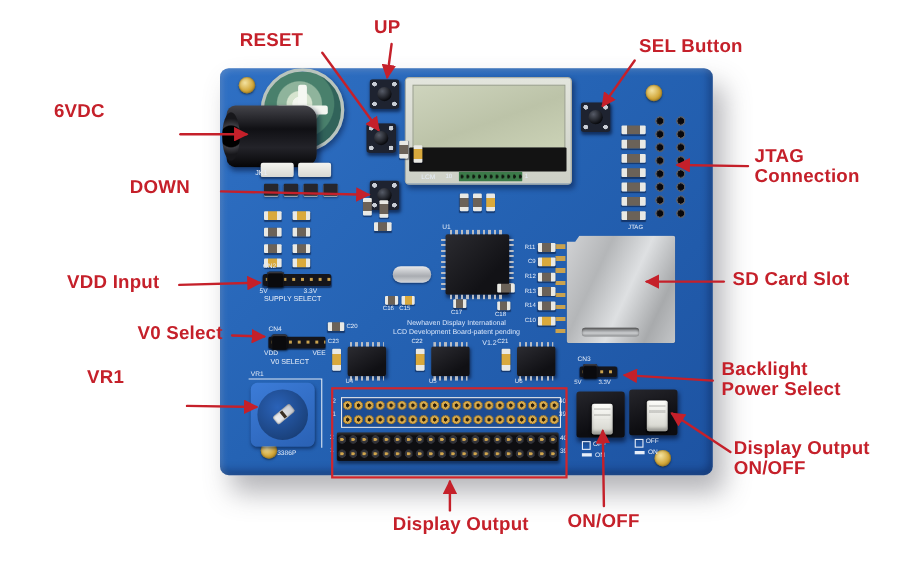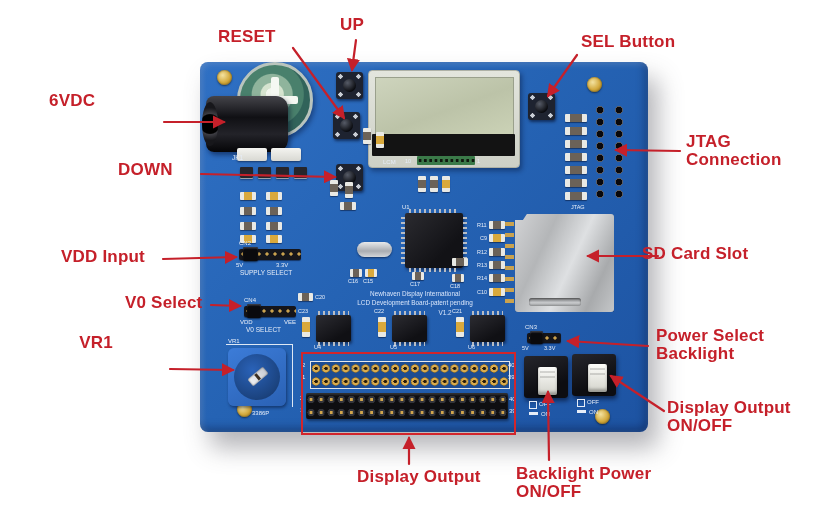--- a/index.html
+++ b/index.html
@@ -313,42 +313,41 @@
 <div class="ann" style="left:118px;top:161px">
     <span>DOWN</span>
   </div>
 <div class="ann" style="left:686px;top:133px">
     <span>JTAG</span>
     <span>Connection</span>
   </div>
 <div class="ann" style="left:61px;top:248px">
     <span>VDD Input</span>
   </div>
-<div class="ann" style="left:642px;top:245px">
+<div class="ann" style="left:666px;top:245px">
     <span>SD Card Slot</span>
   </div>
 <div class="ann" style="left:125px;top:294px">
     <span>V0 Select</span>
   </div>
 <div class="ann center" style="left:24px;top:334px;width:144px">
     <span>VR1</span>
   </div>
 <div class="ann" style="left:656px;top:327px">
+    <span>Backlight</span>
     <span>Power Select</span>
-    <span>Backlight</span>
   </div>
 <div class="ann" style="left:667px;top:399px">
     <span>Display Output</span>
     <span>ON/OFF</span>
   </div>
 <div class="ann" style="left:357px;top:468px">
     <span>Display Output</span>
   </div>
 <div class="ann" style="left:516px;top:465px">
-    <span>Backlight Power</span>
     <span>ON/OFF</span>
   </div>
 
 <svg id="arrows" width="815" height="528">
   <defs>
     <marker id="ah" viewBox="0 0 10 10" refX="8.5" refY="5" markerWidth="6" markerHeight="6" orient="auto-start-reverse">
       <path d="M0,0 L10,5 L0,10 z" fill="#c5202a"></path>
     </marker>
   </defs>
   <g stroke="#c5202a" stroke-width="2.2" stroke-linecap="round" fill="none">

